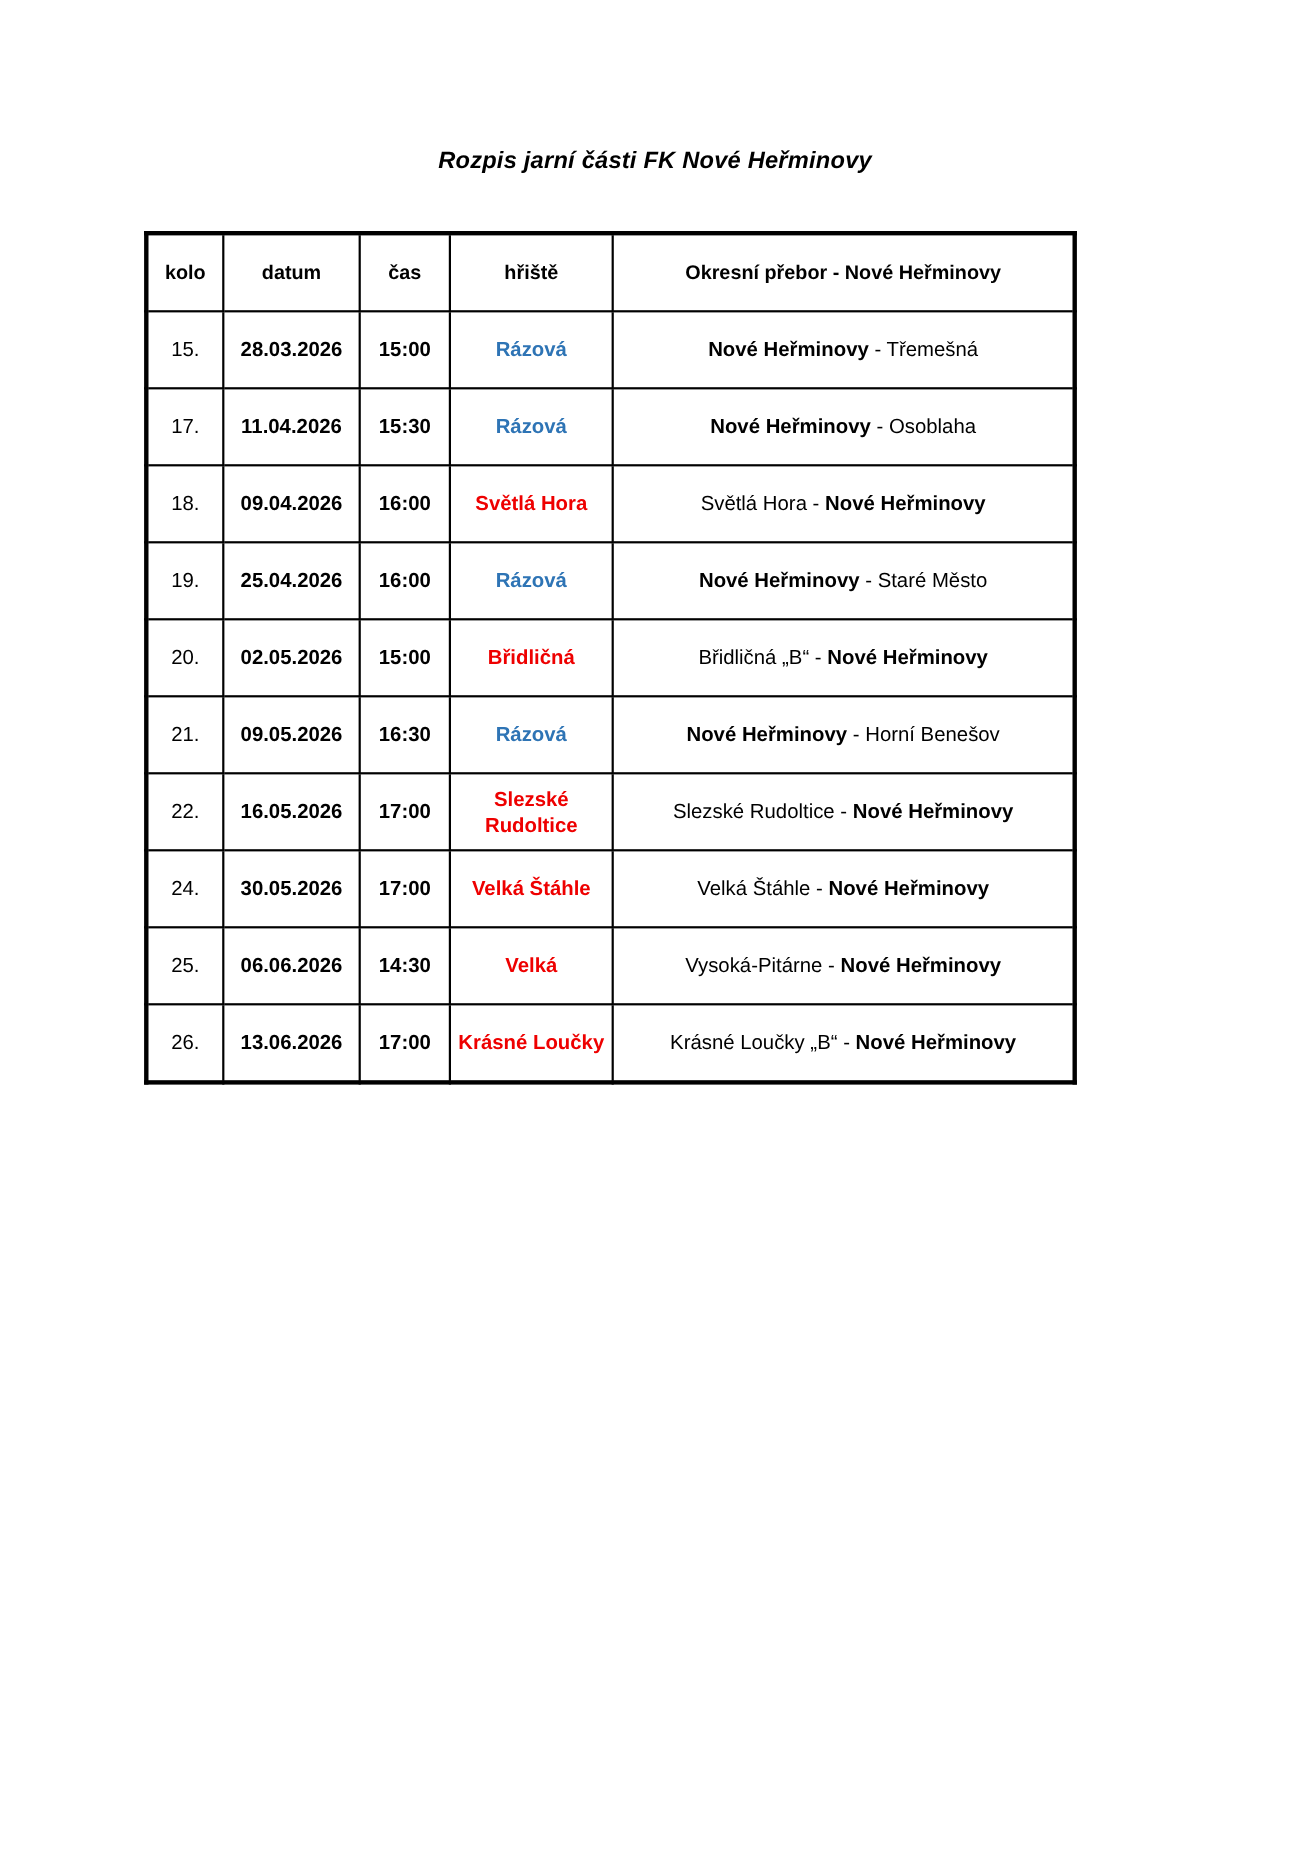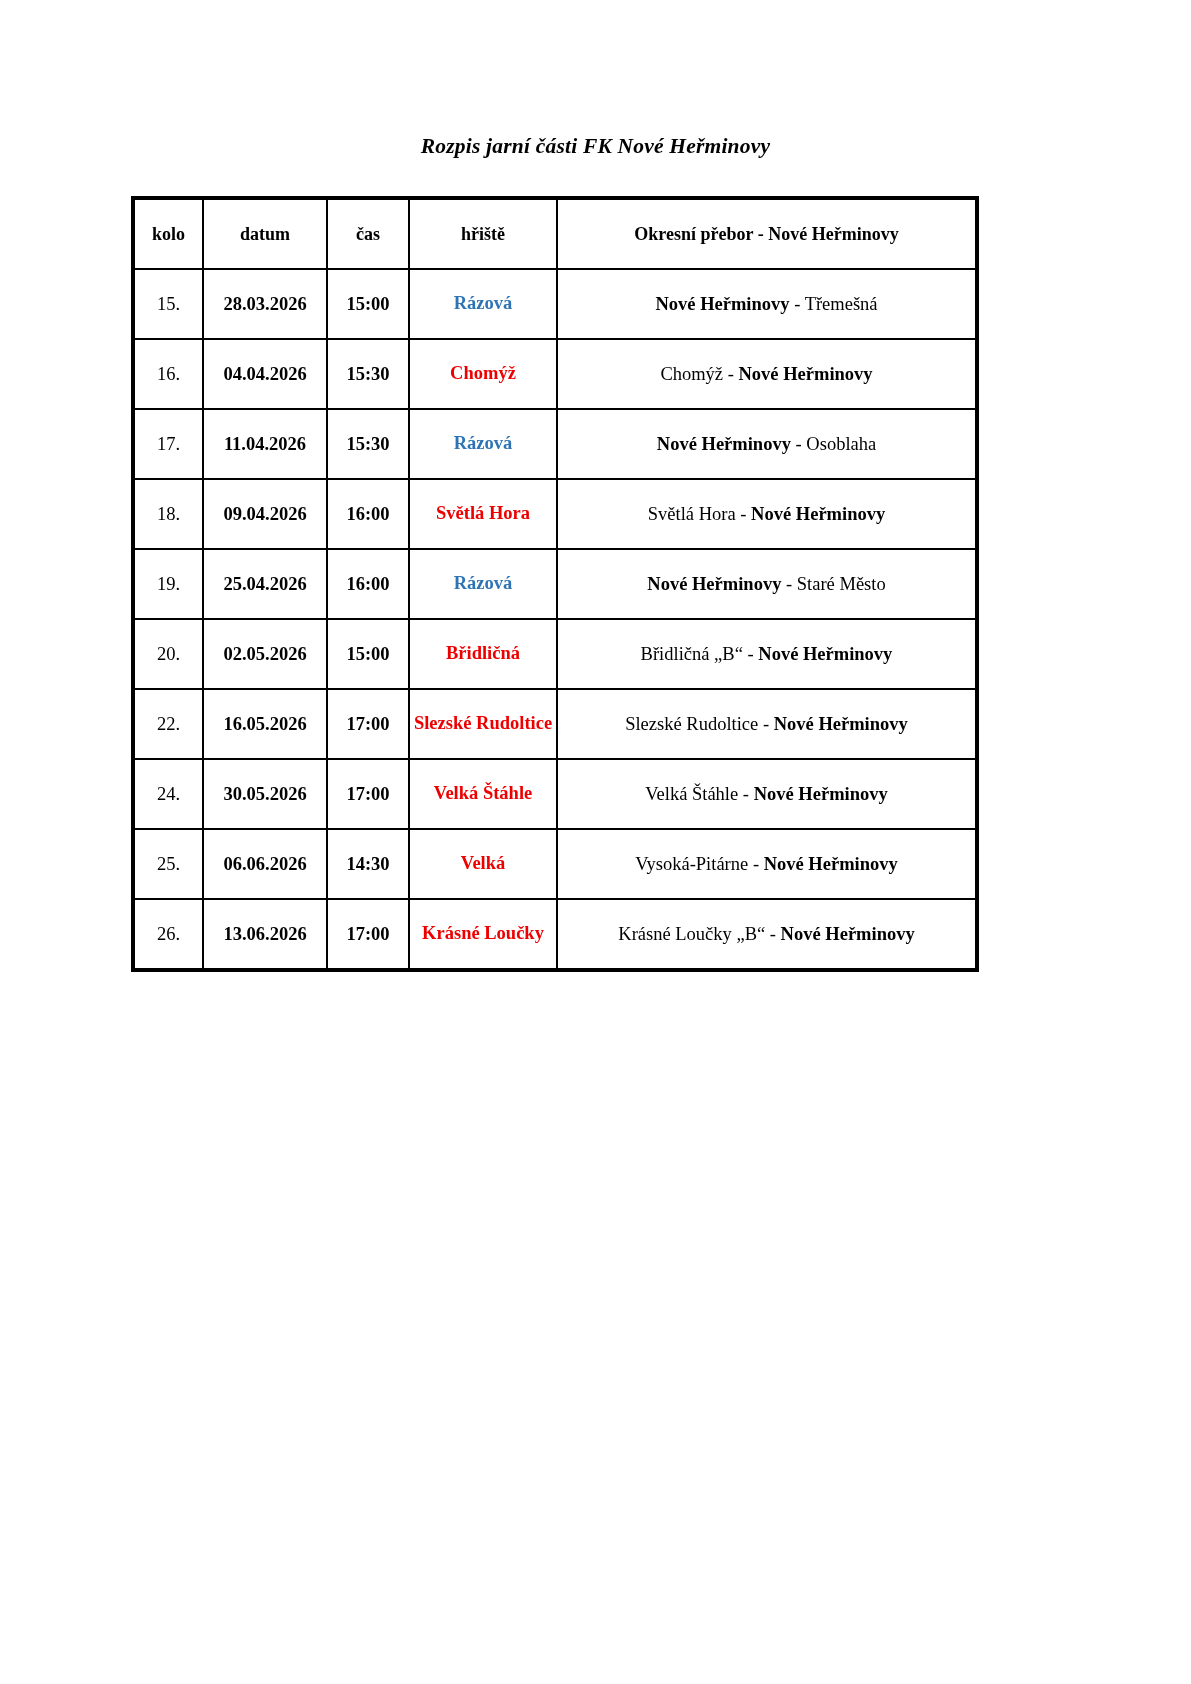--- a/index.html
+++ b/index.html
@@ -13,36 +13,35 @@
     font-family: "Liberation Sans", sans-serif;
     color: #000000;
     position: relative;
     overflow: hidden;
   }
   .page {
     width: 1191px;
     height: 1608px;
     position: relative;
     box-sizing: border-box;
-    font-family: Liberation Serif, serif;
   }
   .doc-title {
     position: absolute;
     top: 134px;
     left: 0;
     width: 1191px;
     text-align: center;
     font-size: 21.5px;
     font-weight: bold;
     font-style: italic;
     letter-spacing: 0.2px;
   }
   .table-wrap {
     position: absolute;
-    top: 196px;
+    top: 210px;
     left: 131px;
     width: 844px;
   }
   table.schedule {
     border-collapse: collapse;
     width: 844px;
     table-layout: fixed;
     border: 4px solid #000;
   }
   table.schedule td,
@@ -122,27 +121,20 @@
       </thead>
       <tbody id="schedule-body">
           <tr>
             <td class="kolo">15.</td>
             <td class="datum">28.03.2026</td>
             <td class="cas">15:00</td>
             <td class="hriste home">Rázová</td>
             <td class="match"><b>Nové Heřminovy</b><span> - </span><span>Třemešná</span></td>
           </tr>
           <tr>
-            <td class="kolo">16.</td>
-            <td class="datum">04.04.2026</td>
-            <td class="cas">15:30</td>
-            <td class="hriste away">Chomýž</td>
-            <td class="match"><span>Chomýž</span><span> - </span><b>Nové Heřminovy</b></td>
-          </tr>
-          <tr>
             <td class="kolo">17.</td>
             <td class="datum">11.04.2026</td>
             <td class="cas">15:30</td>
             <td class="hriste home">Rázová</td>
             <td class="match"><b>Nové Heřminovy</b><span> - </span><span>Osoblaha</span></td>
           </tr>
           <tr>
             <td class="kolo">18.</td>
             <td class="datum">09.04.2026</td>
             <td class="cas">16:00</td>
@@ -155,20 +147,27 @@
             <td class="cas">16:00</td>
             <td class="hriste home">Rázová</td>
             <td class="match"><b>Nové Heřminovy</b><span> - </span><span>Staré Město</span></td>
           </tr>
           <tr>
             <td class="kolo">20.</td>
             <td class="datum">02.05.2026</td>
             <td class="cas">15:00</td>
             <td class="hriste away">Břidličná</td>
             <td class="match"><span>Břidličná „B“</span><span> - </span><b>Nové Heřminovy</b></td>
+          </tr>
+          <tr>
+            <td class="kolo">21.</td>
+            <td class="datum">09.05.2026</td>
+            <td class="cas">16:30</td>
+            <td class="hriste home">Rázová</td>
+            <td class="match"><b>Nové Heřminovy</b><span> - </span><span>Horní Benešov</span></td>
           </tr>
           <tr>
             <td class="kolo">22.</td>
             <td class="datum">16.05.2026</td>
             <td class="cas">17:00</td>
             <td class="hriste away">Slezské Rudoltice</td>
             <td class="match"><span>Slezské Rudoltice</span><span> - </span><b>Nové Heřminovy</b></td>
           </tr>
           <tr>
             <td class="kolo">24.</td>

